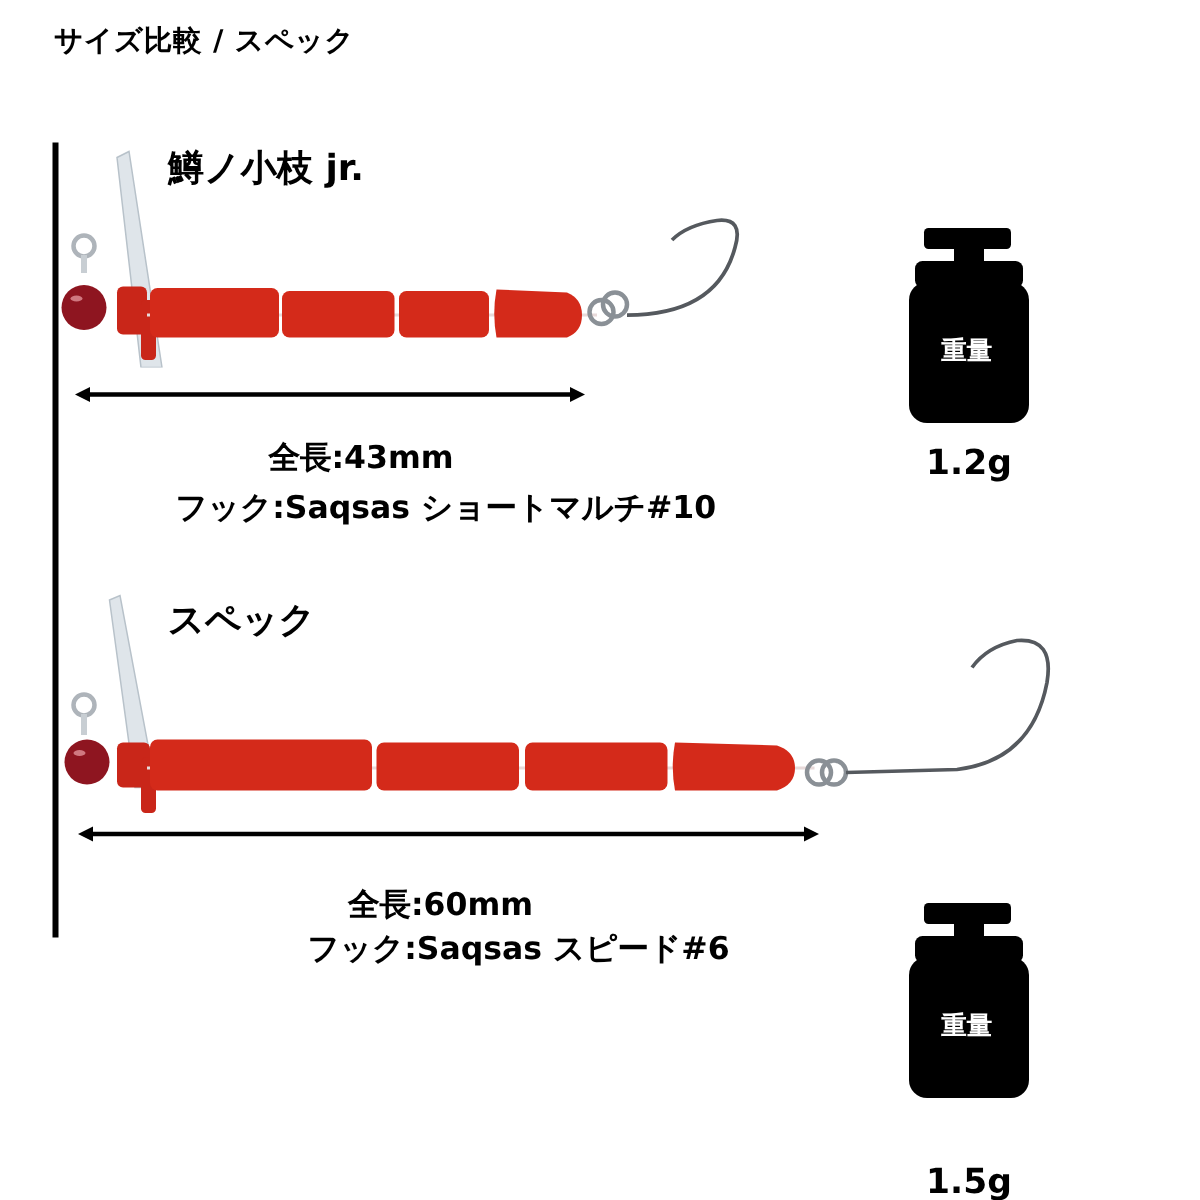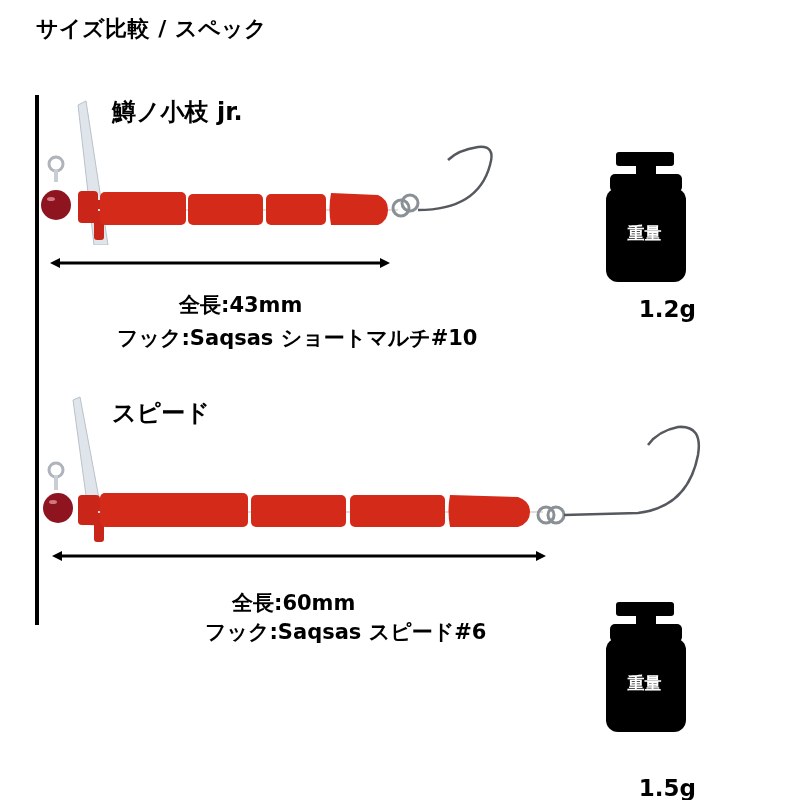--- a/index.html
+++ b/index.html
@@ -1,23 +1,23 @@
 <!DOCTYPE html>
 <html><head>
   <meta charset="utf-8">
   <style>
     html, body { margin:0; padding:0; background:#ffffff; }
     body { width:800px; height:800px; position:relative; overflow:hidden;
            font-family:"DejaVu Sans", "Liberation Sans", sans-serif; color:#000; }
     .abs { position:absolute; }
-    .title { left:36px; top:14px; font-size:22px; font-weight:bold; letter-spacing:0.5px; }
+    .title { left:36px; top:14px; font-size:19px; font-weight:bold; letter-spacing:0.5px; }
     .vline { left:35px; top:95px; width:4px; height:530px; background:#000; }
     .name { font-size:24px; font-weight:bold; }
     .spec { font-size:21px; font-weight:bold; line-height:30px; white-space:nowrap; }
-    .weight-label { font-size:23px; font-weight:bold; text-align:right; width:100px; }
+    .weight-label { font-size:23px; font-weight:bold; text-align:center; width:100px; }
     .weight-icon { width:80px; height:130px; }
     .weight-text { position:absolute; left:0; width:77px; top:70px; text-align:center;
                    color:#fff; font-size:17px; font-weight:bold; }
     svg { display:block; }
   </style>
 </head>
 <body>
 
 <div class="abs title">サイズ比較 / スペック</div>
 <div class="abs vline"></div>
@@ -63,21 +63,21 @@
   <svg class="weight-icon" width="80" height="130">
     <rect x="10" y="0" width="58" height="14" rx="3" fill="#000"></rect>
     <rect x="30" y="12" width="20" height="12" fill="#000"></rect>
     <rect x="4" y="22" width="72" height="18" rx="5" fill="#000"></rect>
     <rect x="0" y="36" width="80" height="94" rx="12" fill="#000"></rect>
   </svg>
   <div class="weight-text">重量</div>
 </div>
 <div class="abs weight-label" style="left:596px; top:296px;">1.2g</div>
 
-<div class="abs name" style="left:112px; top:397px;">スピード</div>
+<div class="abs name" style="left:112px; top:397px;">スペック</div>
 
 <svg class="abs" style="left:38px; top:395px;" width="680" height="150">
   <polygon points="35,5 42,2 66,130 52,130" fill="#dfe5ea" stroke="#b8c2ca" stroke-width="1"></polygon>
   <circle cx="18" cy="75" r="7" fill="none" stroke="#aeb4ba" stroke-width="3"></circle>
   <rect x="16" y="81" width="4" height="14" fill="#c8ced3"></rect>
   <circle cx="20" cy="113" r="15" fill="#8e1520"></circle>
   <ellipse cx="15" cy="107" rx="4" ry="2" fill="#d07880"></ellipse>
   <rect x="40" y="100" width="22" height="30" rx="4" fill="#c92619"></rect>
   <rect x="56" y="110" width="10" height="37" rx="3" fill="#c92619"></rect>
   <line x1="60" y1="117" x2="505" y2="117" stroke="#e8dada" stroke-width="2"></line>

